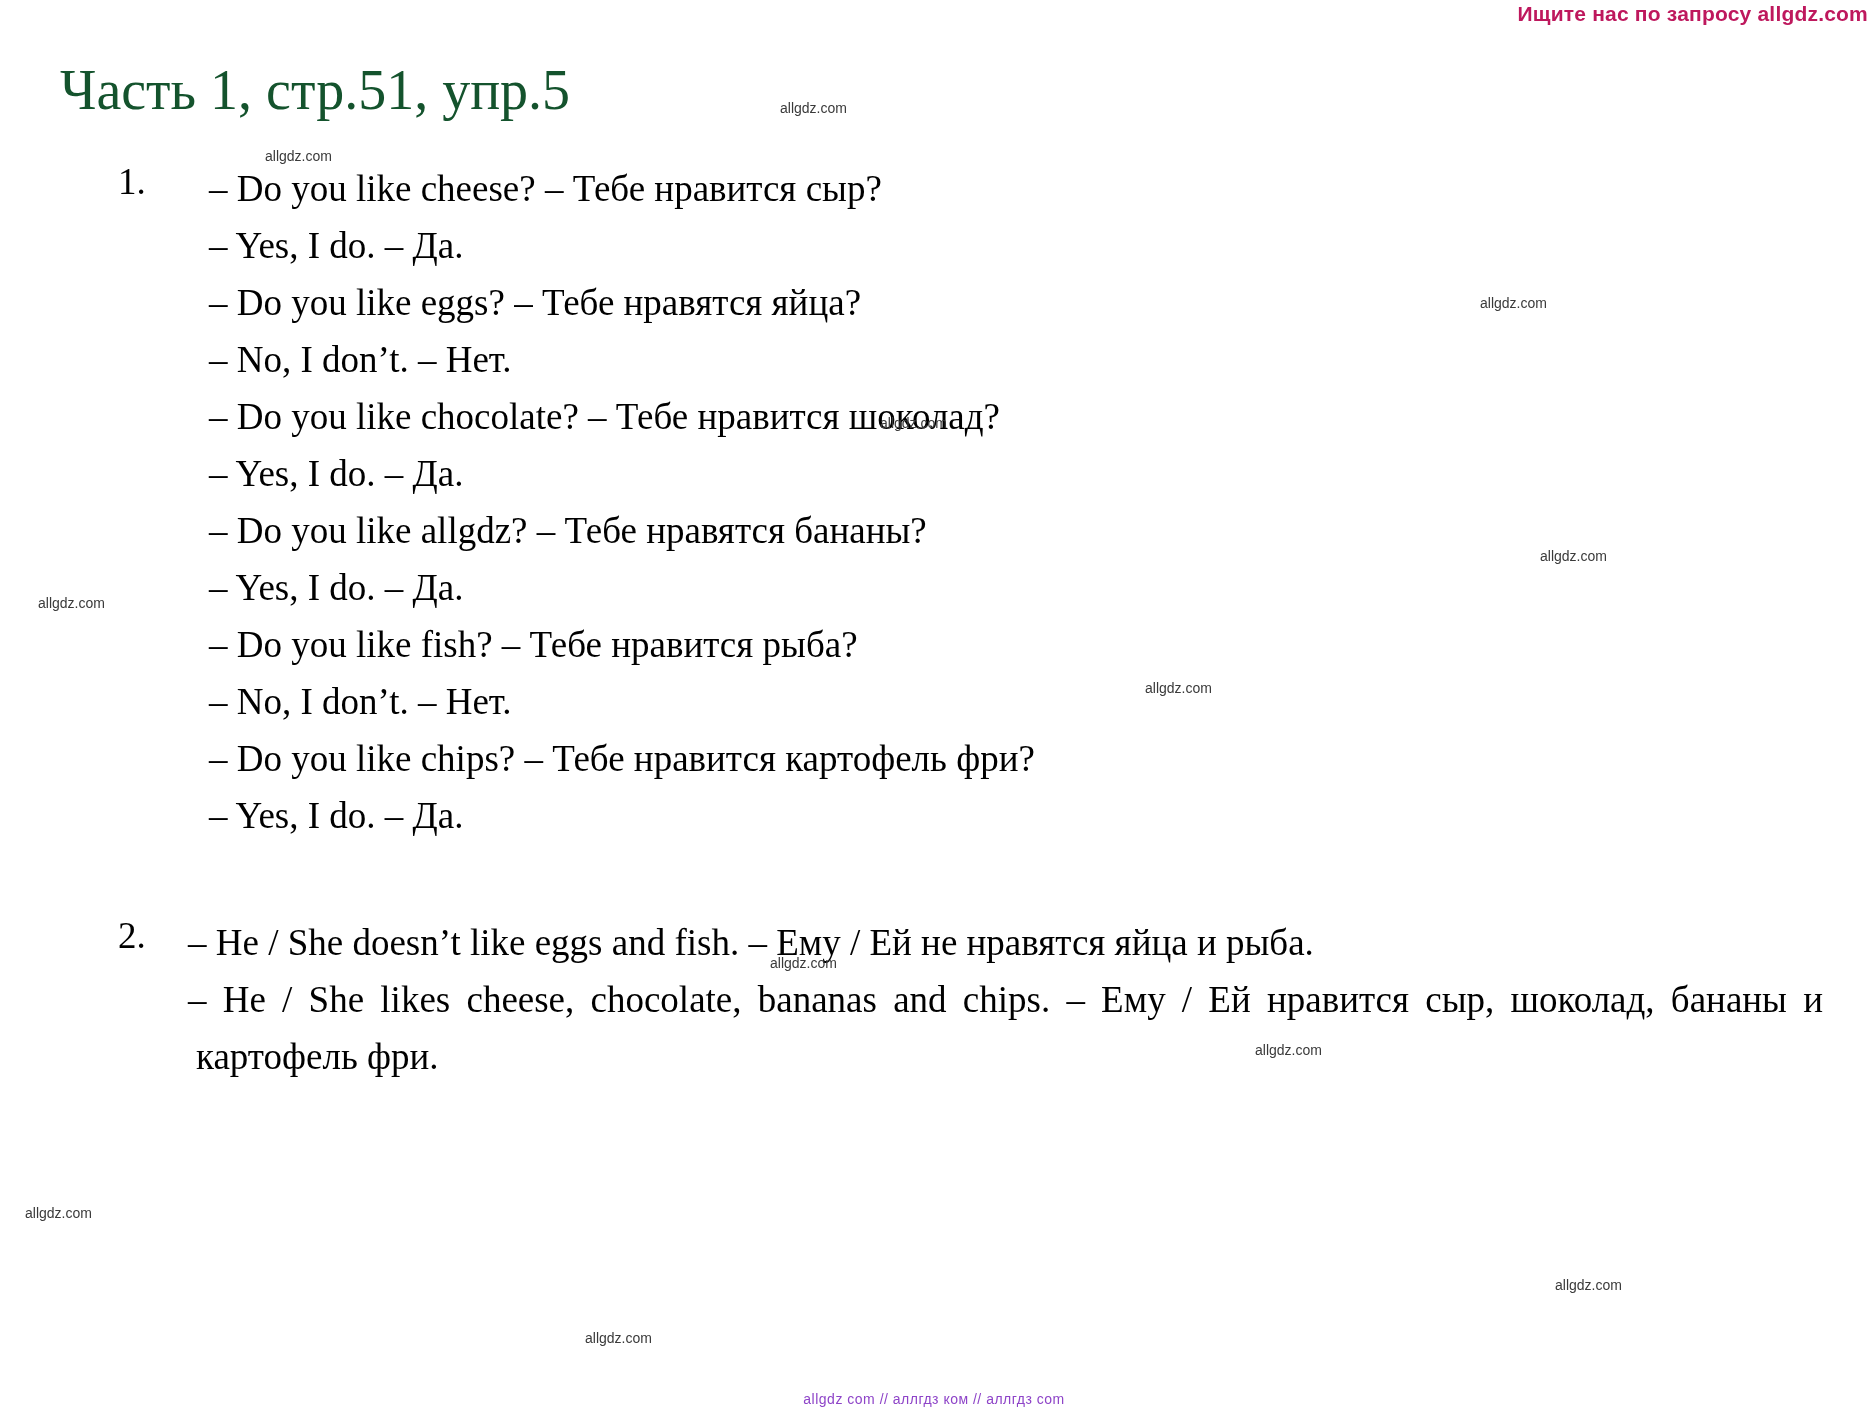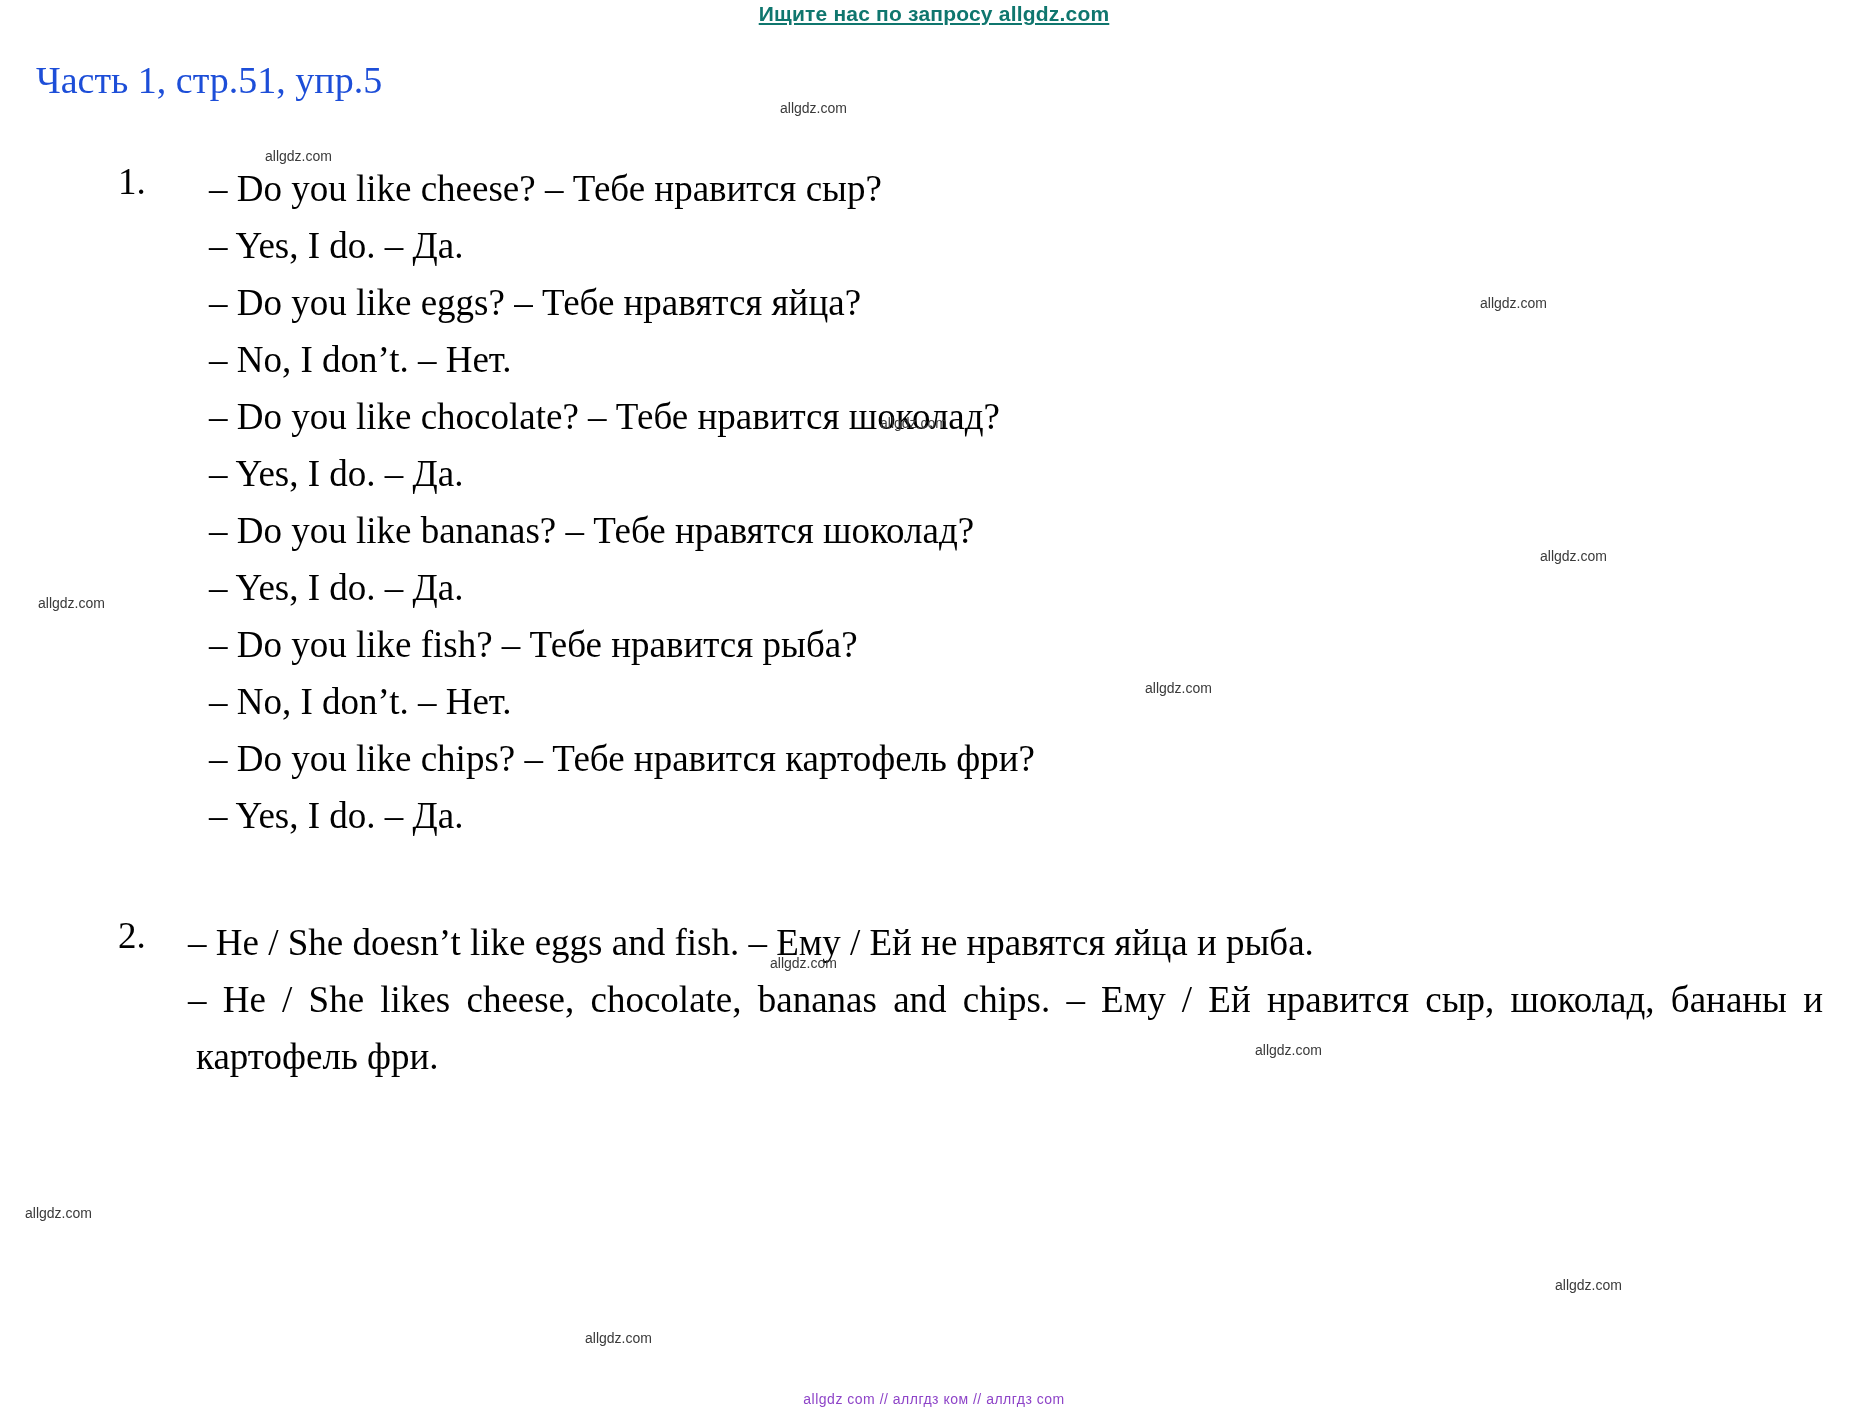--- a/index.html
+++ b/index.html
@@ -13,35 +13,34 @@
     position: relative;
     font-family: "Liberation Serif", serif;
     color: #000000;
     overflow: hidden;
   }
   .top-banner {
     position: absolute;
     top: 2px;
     left: 0;
     width: 100%;
-    text-align: center;
+    text-align: right;
     font-family: "Liberation Sans", sans-serif;
     font-size: 21px;
-    color: #0f766e;
+    color: #be185d;
     font-weight: bold;
     letter-spacing: 0.2px;
-    text-decoration: underline;
   }
   .page-title {
     position: absolute;
     top: 58px;
-    left: 36px;
-    font-size: 38px;
+    left: 60px;
+    font-size: 56px;
     font-family: "Liberation Serif", serif;
-    color: #1d4ed8;
+    color: #14532d;
     white-space: nowrap;
   }
   .content {
     position: absolute;
     top: 160px;
     left: 0;
     width: 1868px;
   }
   .item {
     position: relative;
@@ -113,21 +112,21 @@
 
   <div class="item">
     <div class="item-num">1.</div>
     <div class="lines">
       <div class="line">– Do you like cheese? – Тебе нравится сыр?</div>
       <div class="line">– Yes, I do. – Да.</div>
       <div class="line">– Do you like eggs? – Тебе нравятся яйца?</div>
       <div class="line">– No, I don’t. – Нет.</div>
       <div class="line">– Do you like chocolate? – Тебе нравится шоколад?</div>
       <div class="line">– Yes, I do. – Да.</div>
-      <div class="line">– Do you like bananas? – Тебе нравятся шоколад?</div>
+      <div class="line">– Do you like allgdz? – Тебе нравятся бананы?</div>
       <div class="line">– Yes, I do. – Да.</div>
       <div class="line">– Do you like fish? – Тебе нравится рыба?</div>
       <div class="line">– No, I don’t. – Нет.</div>
       <div class="line">– Do you like chips? – Тебе нравится картофель фри?</div>
       <div class="line">– Yes, I do. – Да.</div>
     </div>
   </div>
 
   <div class="item block2">
     <div class="item-num">2.</div>

